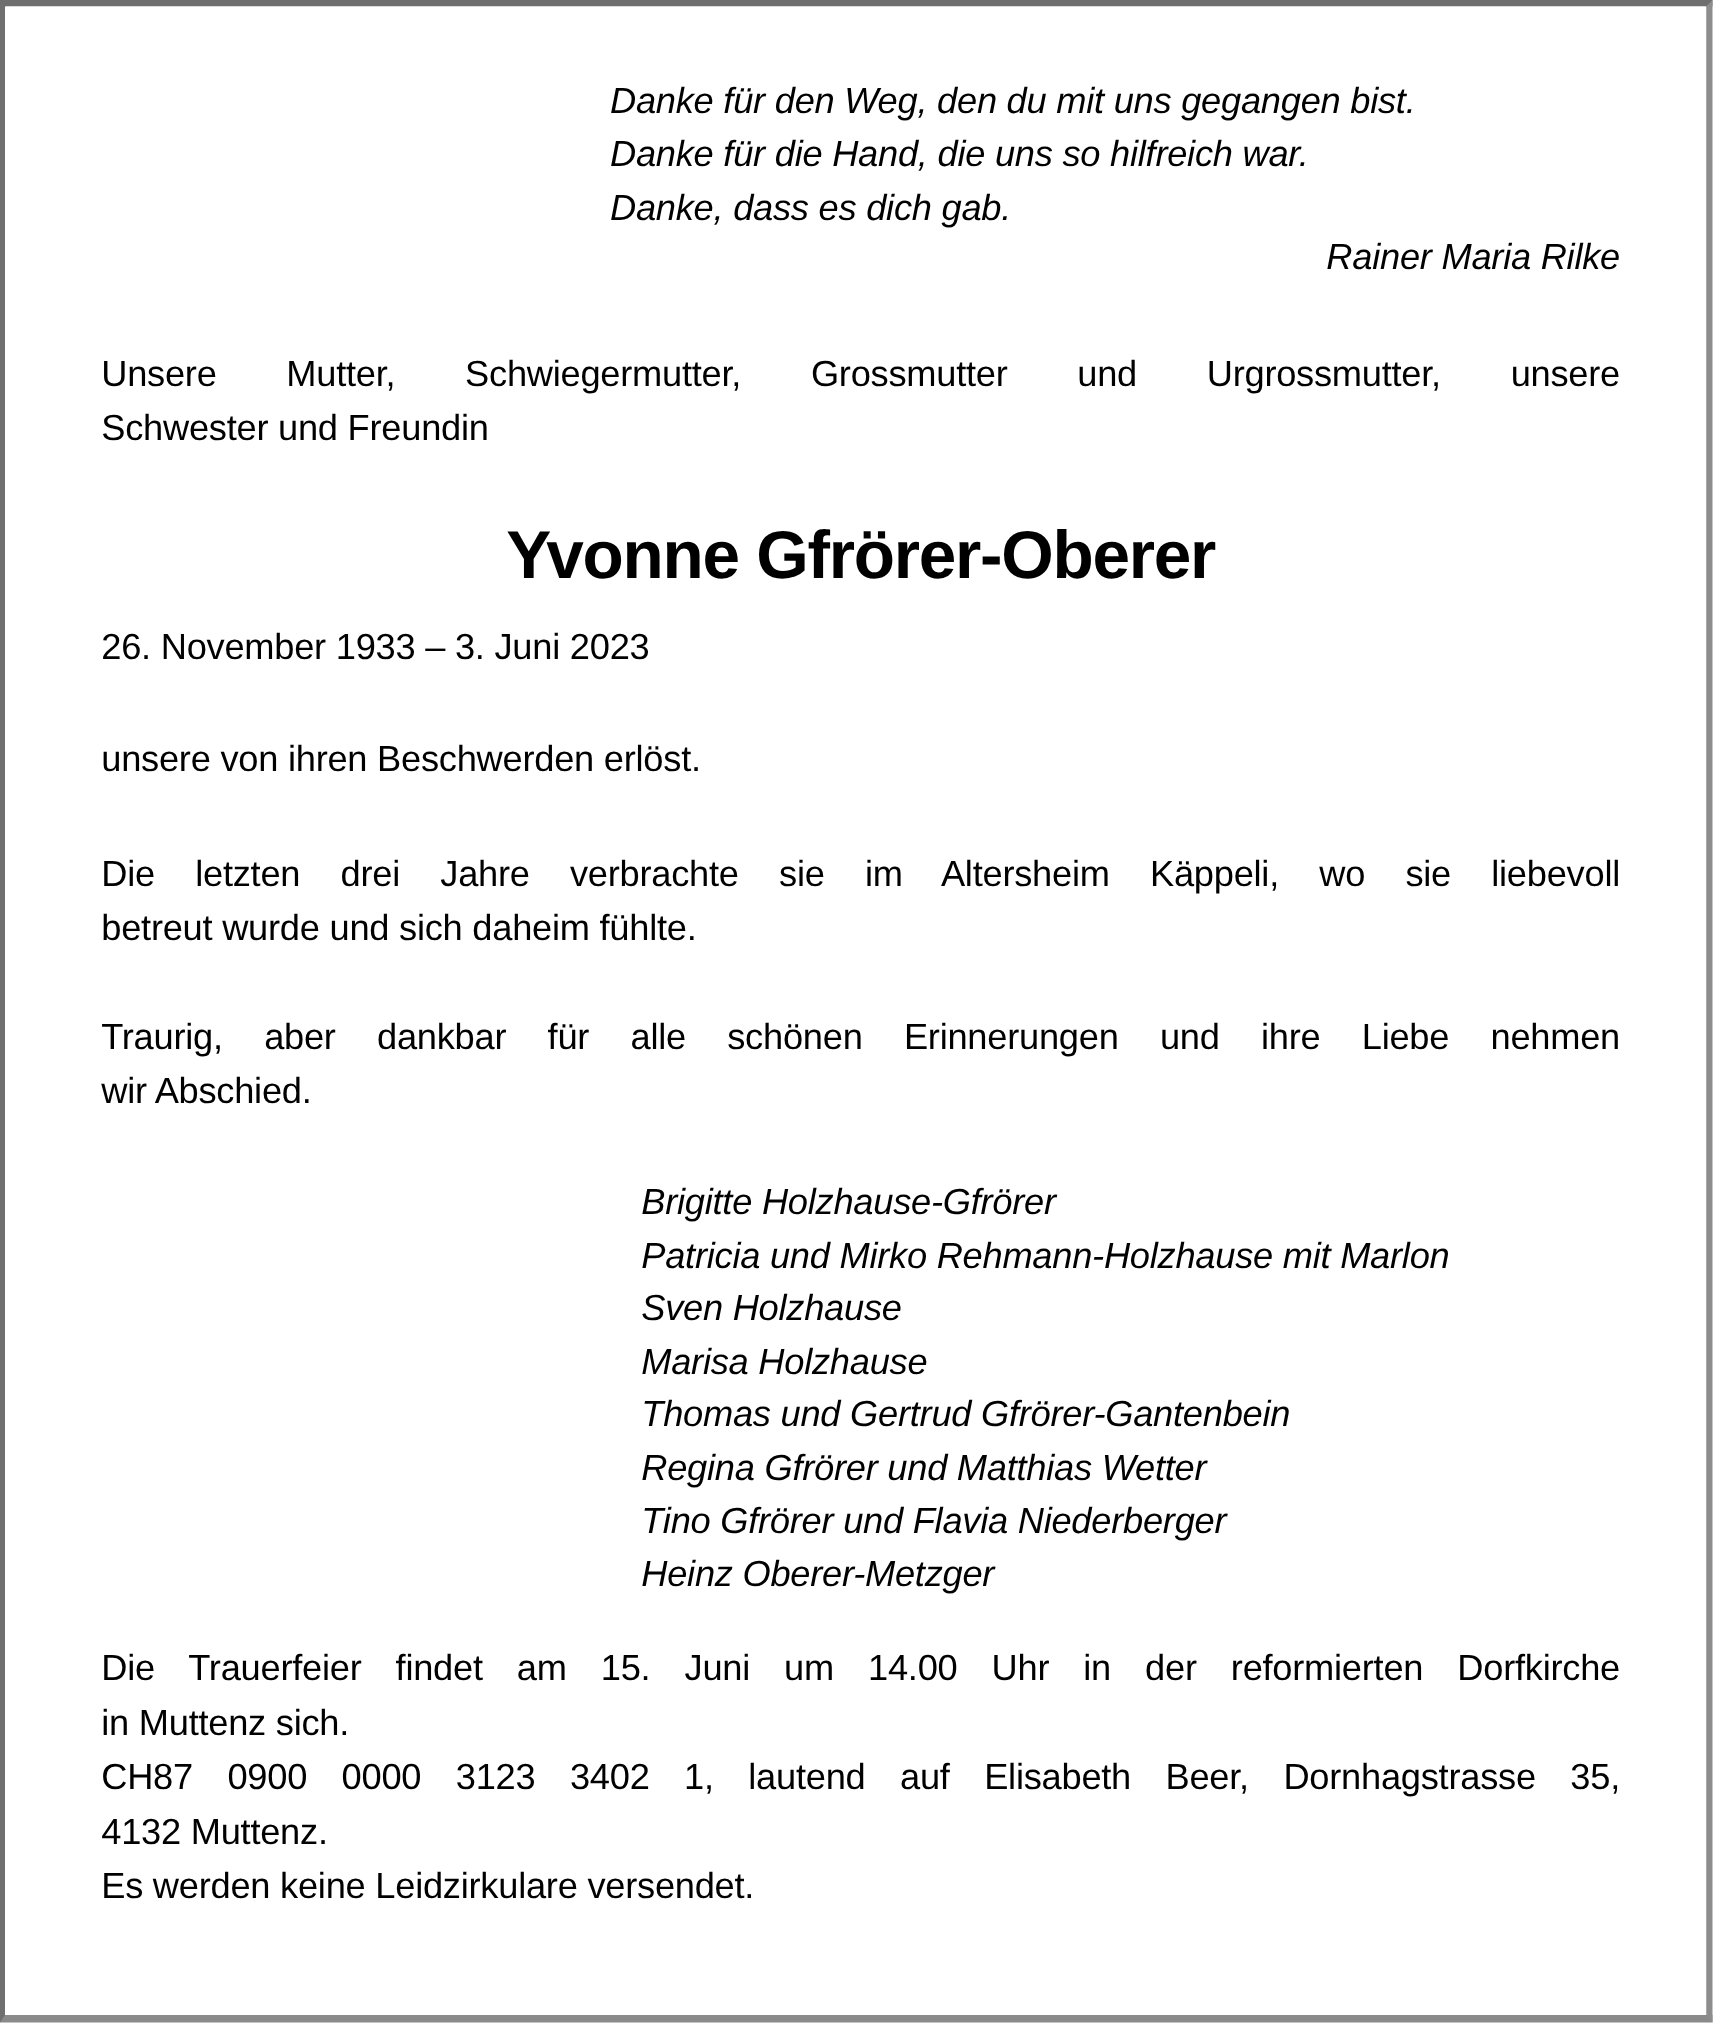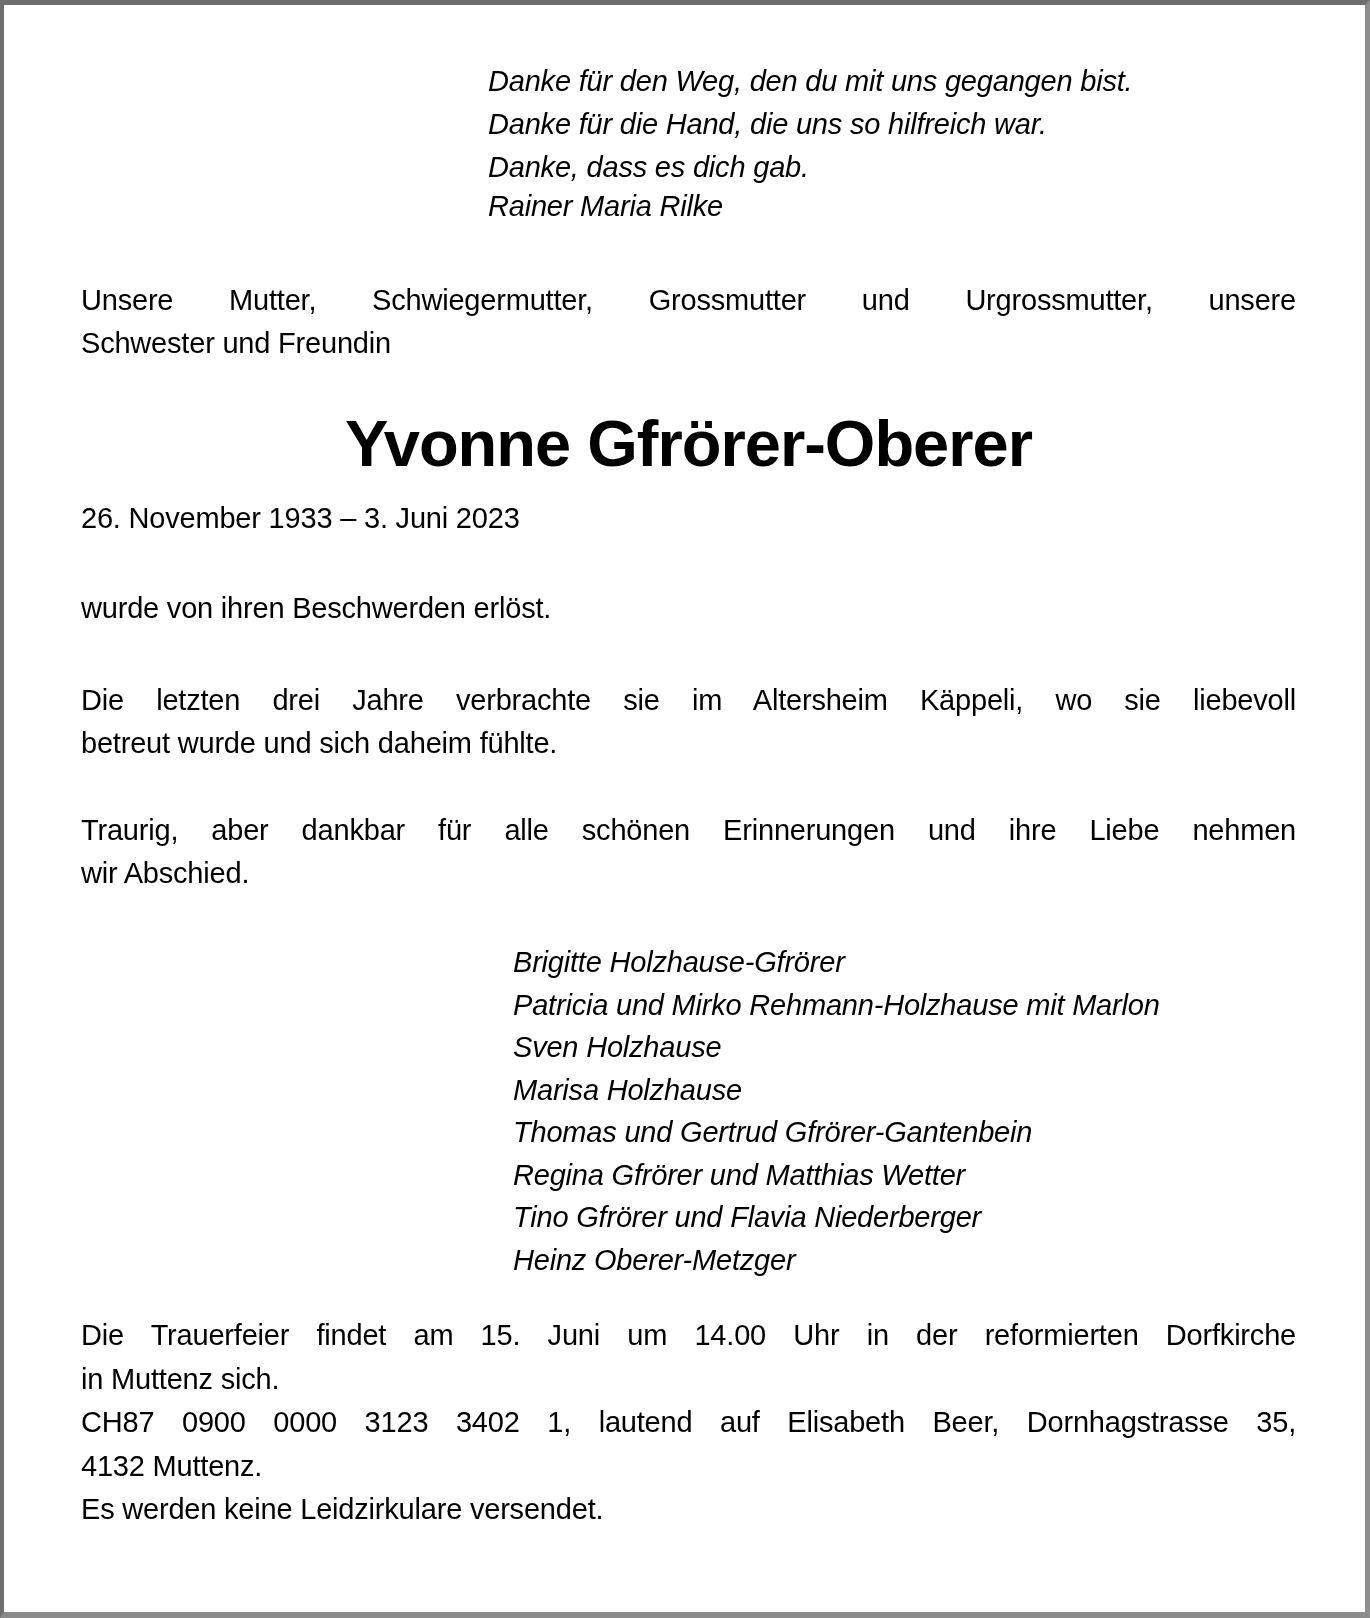--- a/index.html
+++ b/index.html
@@ -19,28 +19,28 @@
     border-right: 5px solid #8d8d8d;
     border-bottom: 6px solid #8a8a8a;
   }
   .block { position: absolute; }
   .body-text { font-size: 29px; line-height: 43px; letter-spacing: -0.2px; }
   .line { display: block; }
   .stretch { text-align: justify; text-align-last: justify; }
   .nowrap .line { white-space: nowrap; font-style: italic; }
 
   .quote-block { left: 484px; top: 55px; width: 808px; font-style: italic; }
-  .quote-attribution { text-align: left; margin-top: -4px; }
+  .quote-attribution { text-align: right; margin-top: -4px; }
 
   .intro-block { left: 77px; top: 274px; width: 1215px; }
 
   .name-block {
     left: 77px; top: 399px; width: 1215px;
     text-align: center;
-    font-size: 65px; font-weight: bold;
+    font-size: 54px; font-weight: bold;
     line-height: 80px; letter-spacing: -1px;
   }
   .dates-block { left: 77px; top: 492px; width: 1215px; text-align: left; }
 
   .release-block { left: 77px; top: 582px; width: 1215px; }
   .care-block { left: 77px; top: 674px; width: 1215px; }
   .farewell-block { left: 77px; top: 804px; width: 1215px; }
 
   .mourners-block { left: 509px; top: 936px; width: 808px; line-height: 42.5px; }
 
@@ -62,21 +62,21 @@
 
   <div class="block intro-block body-text">
       <div class="line stretch">Unsere Mutter, Schwiegermutter, Grossmutter und Urgrossmutter, unsere</div>
       <div class="line">Schwester und Freundin</div>
     </div>
 
   <div class="block name-block">Yvonne Gfrörer-Oberer</div>
 
   <div class="block dates-block body-text">26. November 1933 – 3. Juni 2023</div>
 
-  <div class="block release-block body-text">wurde von ihren Beschwerden erlöst.</div>
+  <div class="block release-block body-text">unsere von ihren Beschwerden erlöst.</div>
 
   <div class="block care-block body-text">
       <div class="line stretch">Die letzten drei Jahre verbrachte sie im Altersheim Käppeli, wo sie liebevoll</div>
       <div class="line">betreut wurde und sich daheim fühlte.</div>
     </div>
 
   <div class="block farewell-block body-text">
       <div class="line stretch">Traurig, aber dankbar für alle schönen Erinnerungen und ihre Liebe nehmen</div>
       <div class="line">wir Abschied.</div>
     </div>

